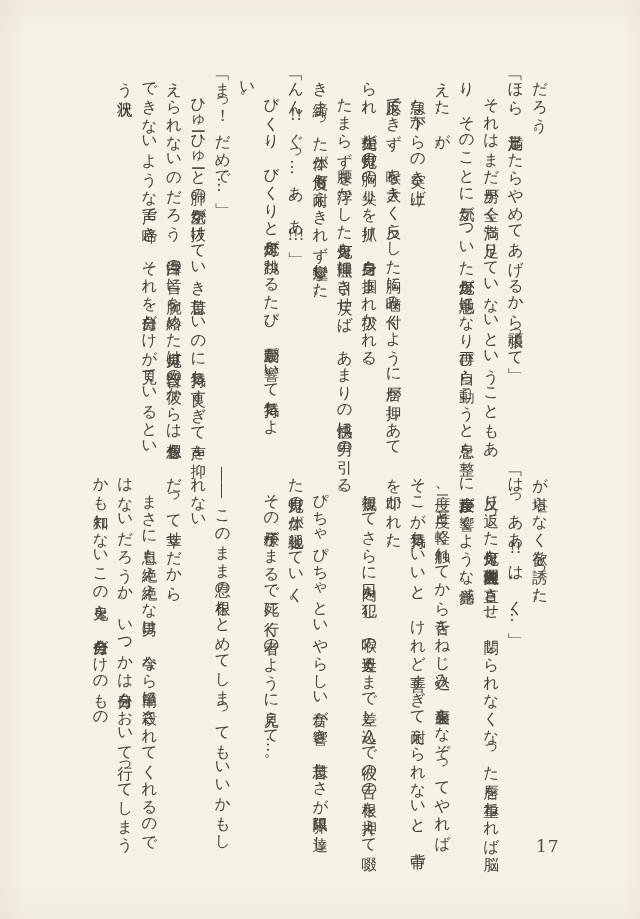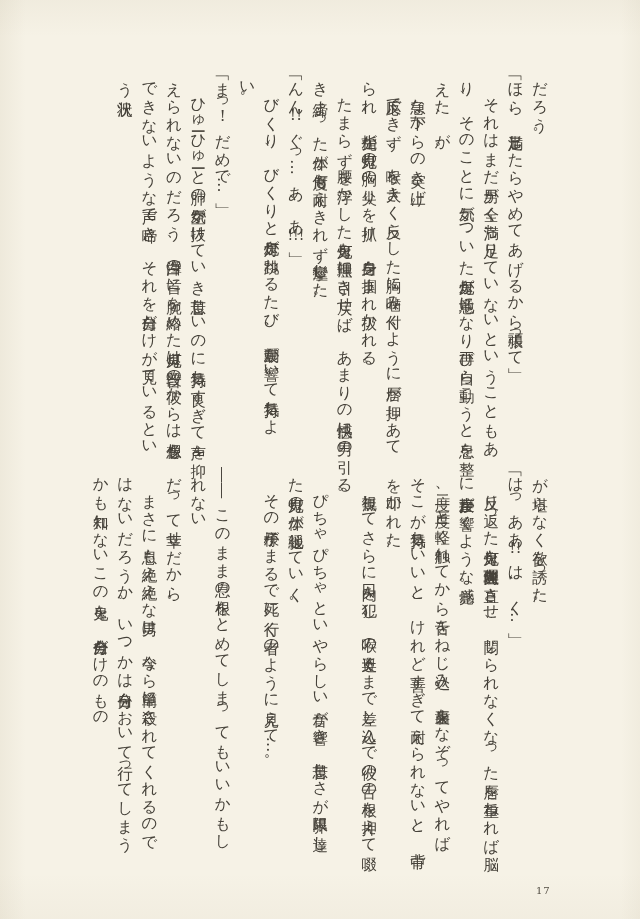--- a/index.html
+++ b/index.html
@@ -44,23 +44,23 @@
   .vtext p.indent { text-indent: 15.8px; }
   .vtext p.blank  { }
   .tcy {
     text-combine-upright: all;
     -webkit-text-combine: horizontal;
     letter-spacing: 0;
   }
   .page-number {
     position: absolute;
     left: 536px;
-    top: 885px;
+    top: 836px;
     font-family: "DejaVu Serif", "Liberation Serif", serif;
-    font-size: 10px;
+    font-size: 17px;
     letter-spacing: 1px;
     color: #514c42;
   }
 </style>
 </head>
 <body>
 
 <div class="page">
   <section class="vtext block-top">
       <p>だろう。</p>

